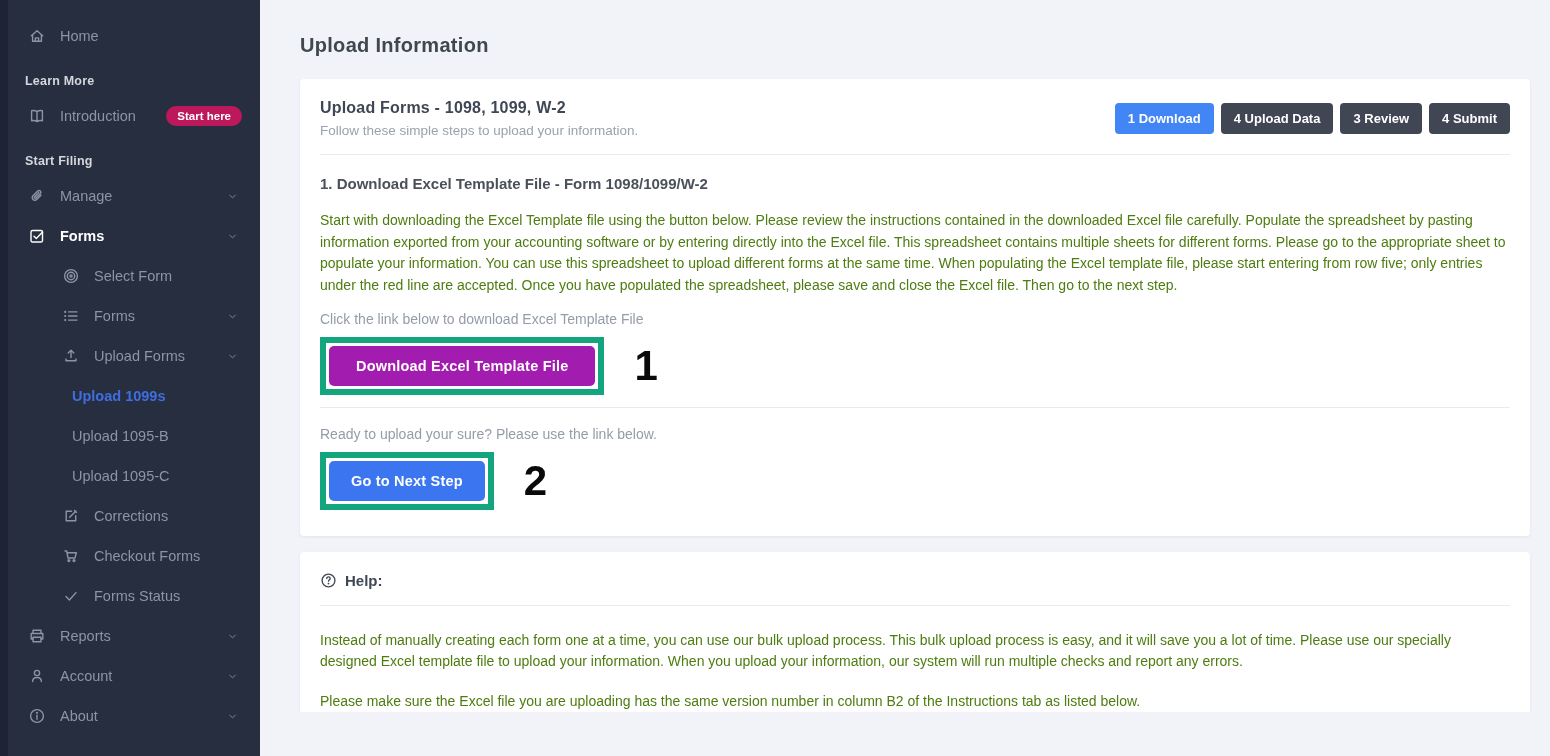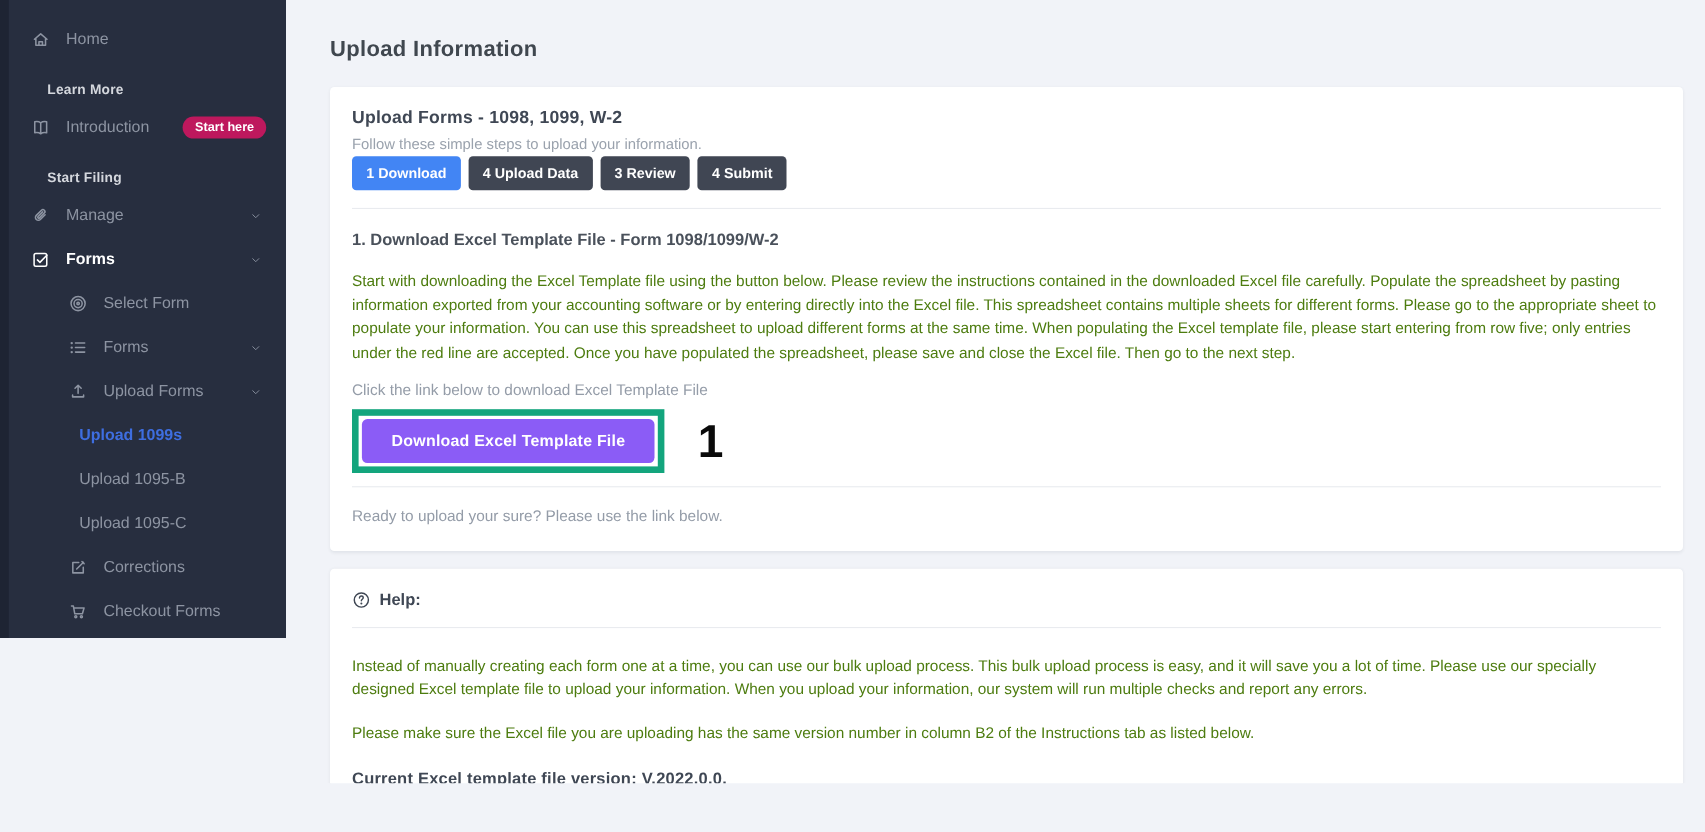--- a/index.html
+++ b/index.html
@@ -1,54 +1,54 @@
 <!DOCTYPE html>
 <html><head>
 <meta charset="utf-8">
 <style>
   * { margin:0; padding:0; box-sizing:border-box; }
   html,body { width:1550px; height:756px; overflow:hidden; font-family:"Liberation Sans", sans-serif; }
   body { display:flex; background:#f1f3f8; }
 
   
-  .sidebar { width:260px; min-width:260px; height:580px; background:#272e3f; position:relative; overflow:hidden; }
+  .sidebar { width:260px; min-width:260px; height:756px; background:#272e3f; position:relative; overflow:hidden; }
   .sidebar-edge { position:absolute; left:0; top:0; width:8px; height:756px; background:#1e2433; }
   .nav { padding-top:16px; }
-  .nav-section { padding-left:43px; margin:18px 0 8px; font-size:12.5px; font-weight:700; color:#d4d7dd; letter-spacing:.2px; }
+  .nav-section { padding-left:25px; margin:18px 0 8px; font-size:12.5px; font-weight:700; color:#d4d7dd; letter-spacing:.2px; }
   .nav-item { display:flex; align-items:center; height:40px; color:#8d94a2; font-size:14.5px; cursor:pointer; }
   .nav-item .ic { width:18px; height:18px; margin-right:14px; display:inline-flex; }
   .nav-item .ic svg { width:18px; height:18px; }
   .nav-item.lvl1 { padding-left:28px; }
   .nav-item.lvl2 { padding-left:62px; }
   .nav-item.lvl3 { padding-left:72px; }
   .nav-item.active { color:#ffffff; font-weight:600; }
   .nav-item.highlight { color:#3e6ee0; font-weight:600; }
   .chev { margin-left:auto; margin-right:22px; display:inline-flex; color:#8d94a2; }
   .chev svg { width:11px; height:11px; }
   .badge { margin-left:auto; margin-right:18px; background:#be185d; color:#fff; font-size:11.5px; font-weight:700; padding:4px 11px; border-radius:12px; }
 
   
   .main { flex:1; height:712px; overflow:hidden; }
   .page-title { margin:34px 20px 22px 40px; font-size:20px; font-weight:700; color:#40474f; letter-spacing:.3px; }
   .card { background:#fff; margin:0 20px 16px 40px; border-radius:4px; box-shadow:0 1px 3px rgba(40,50,70,.08); }
-  .card-head { display:flex; justify-content:space-between; align-items:flex-start; padding:20px 20px 16px;flex-direction:column; }
+  .card-head { display:flex; justify-content:space-between; align-items:flex-start; padding:20px 20px 16px; }
   .card-title { font-size:16px; font-weight:700; color:#3f4754; letter-spacing:.2px; }
   .card-sub { font-size:13.5px; color:#9aa2ad; margin-top:6px; }
   .steps { display:flex; gap:7px; margin-top:4px; }
   .step { border:none; border-radius:4px; padding:8px 13px; font-size:13px; font-weight:700; color:#fff; background:#404653; font-family:inherit; cursor:pointer; }
   .step.active { background:#4285f4; }
   .divider { height:1px; background:#e9ebef; margin:0 20px; }
   .card-body { padding:0 20px; }
   .sec-title { font-size:15px; font-weight:600; color:#4a515b; margin:20px 0 18px; }
   .para { font-size:14px; line-height:1.55; color:#4d7c0f; margin-bottom:14px; }
   .prompt { font-size:14px; color:#949ca8; margin:12px 0 10px; }
   .anno-row { display:flex; align-items:center; gap:30px; margin:2px 0 12px; }
   .anno-frame { display:inline-block; border:6px solid #13a57d; background:#fff; padding:3px; }
   .btn { border:none; border-radius:5px; color:#fff; font-weight:700; font-size:14.5px; font-family:inherit; cursor:pointer; letter-spacing:.2px; }
-  .btn-green { background:#8b5cf6; padding:12px 27px; }
+  .btn-green { background:#a21caf; padding:12px 27px; }
   .btn-blue  { background:#3b76f0; padding:12px 22px; }
   .anno-num { font-size:42px; font-weight:600; color:#0a0a0a; line-height:1; }
   .pad-bottom { height:14px; }
 
   
   .help-head { display:flex; align-items:center; gap:8px; padding:20px 20px 16px; }
   .help-head .qic { display:inline-flex; color:#3f4754; }
   .help-head .qic svg { width:17px; height:17px; }
   .help-title { font-size:15px; font-weight:600; color:#3f4754; }
   .help-body { padding:6px 20px 0; }
@@ -249,20 +249,26 @@
       <p class="para">Start with downloading the Excel Template file using the button below. Please review the instructions contained in the downloaded Excel file carefully. Populate the spreadsheet by pasting information exported from your accounting software or by entering directly into the Excel file. This spreadsheet contains multiple sheets for different forms. Please go to the appropriate sheet to populate your information. You can use this spreadsheet to upload different forms at the same time. When populating the Excel template file, please start entering from row five; only entries under the red line are accepted. Once you have populated the spreadsheet, please save and close the Excel file. Then go to the next step.</p>
       <div class="prompt">Click the link below to download Excel Template File</div>
       <div class="anno-row">
         <span class="anno-frame">
           <button class="btn btn-green">Download Excel Template File</button>
         </span>
         <span class="anno-num">1</span>
       </div>
       <div class="divider" style="margin:8px 0 0;"></div>
       <div class="prompt" style="margin-top:18px;">Ready to upload your sure? Please use the link below.</div>
+      <div class="anno-row">
+        <span class="anno-frame">
+          <button class="btn btn-blue">Go to Next Step</button>
+        </span>
+        <span class="anno-num">2</span>
+      </div>
       <div class="pad-bottom"></div>
     </div>
   </div>
 
   <div class="card">
     <div class="help-head">
       <span class="qic">
         <svg viewBox="0 0 18 18" fill="none" stroke="currentColor" stroke-width="1.4" stroke-linecap="round">
             <circle cx="9" cy="9" r="6.8"></circle>
             <path d="M7.2 7c0-1.1.9-1.9 1.8-1.9 1 0 1.8.7 1.8 1.7 0 1.4-1.8 1.5-1.8 2.9"></path>

